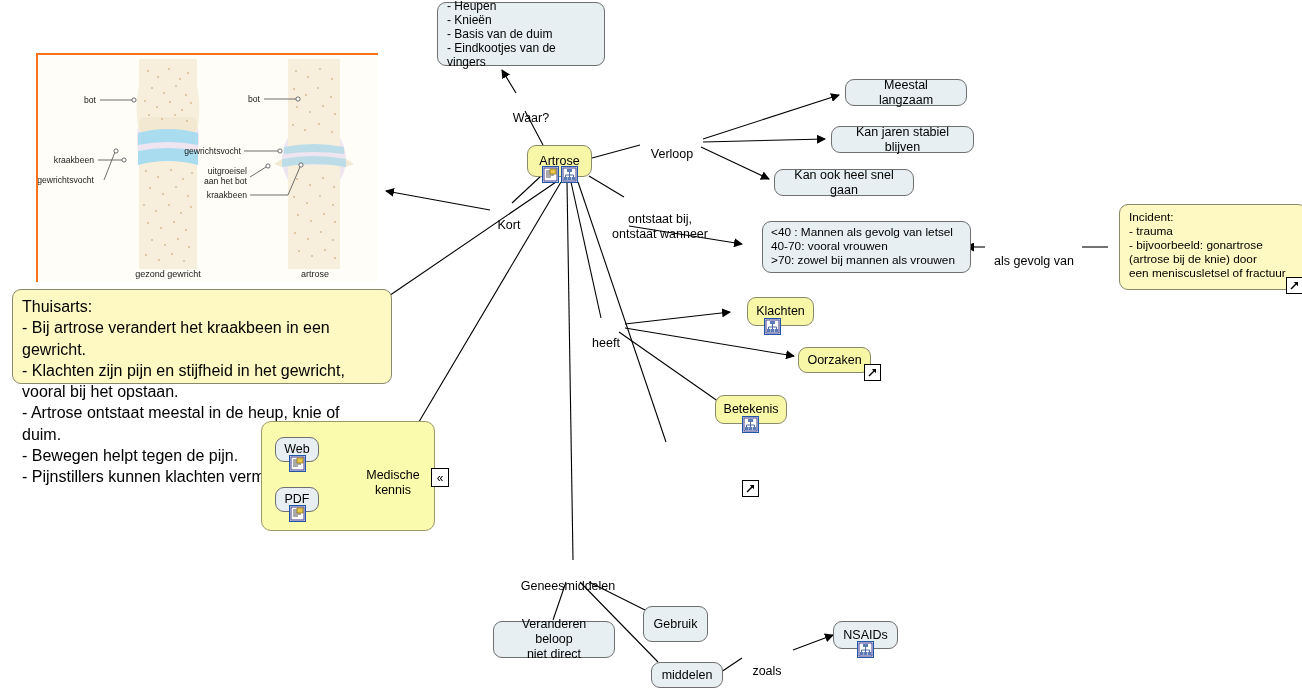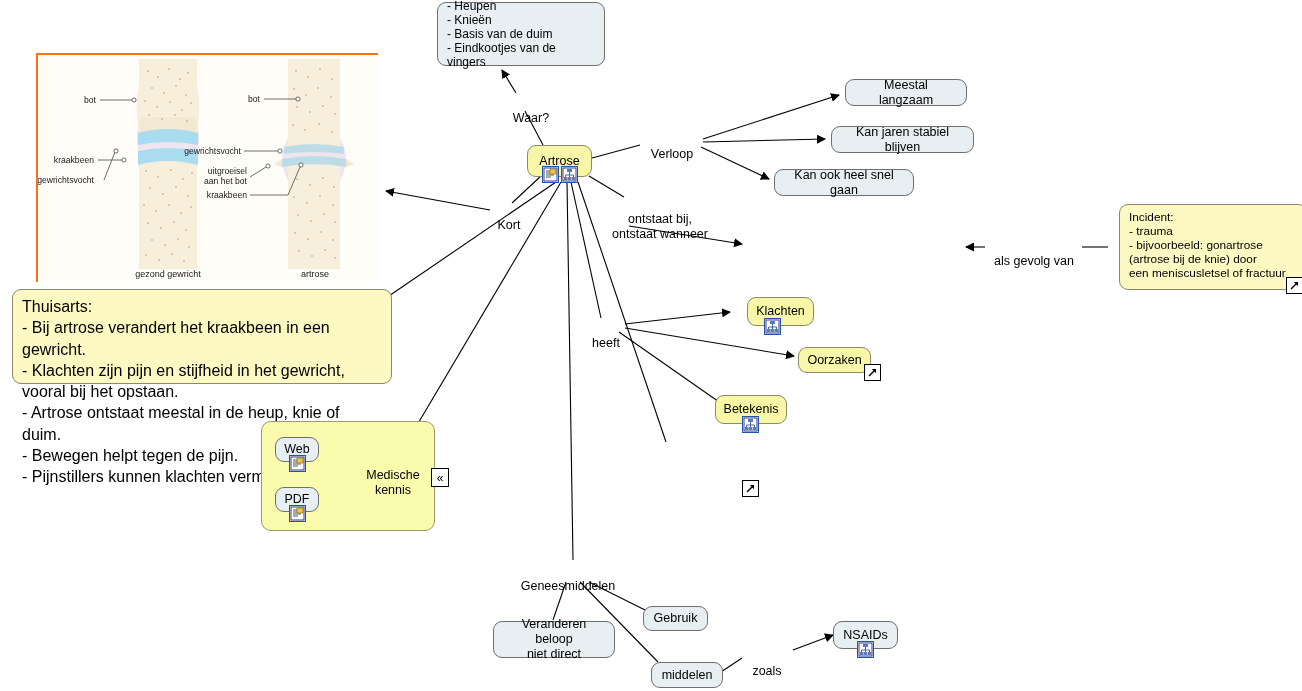--- a/index.html
+++ b/index.html
@@ -282,20 +282,25 @@
   <div class="node blue" style="left:845px;top:79px;width:122px;height:27px;">
     <span class="txt">Meestal langzaam</span>
   </div>
   <div class="node blue" style="left:831px;top:126px;width:143px;height:27px;">
     <span class="txt">Kan jaren stabiel blijven</span>
   </div>
   <div class="node blue" style="left:774px;top:169px;width:140px;height:27px;">
     <span class="txt">Kan ook heel snel gaan</span>
   </div>
 
+  <div class="node blue left" style="left:752px;top:221px;width:209px;height:52px;padding:4px 8px;">
+    <span class="txt" style="font-size:11.8px;">&lt;40 : Mannen als gevolg van letsel
+40-70: vooral vrouwen
+&gt;70: zowel bij mannen als vrouwen</span>
+  </div>
 
   <div class="node yellowpale left" style="left:1109px;top:204px;width:188px;height:86px;padding:6px 9px;align-items:flex-start;">
     <span class="txt" style="font-size:11.8px;">Incident:
 - trauma
 - bijvoorbeeld: gonartrose
   (artrose bij de knie) door
   een meniscusletsel of fractuur</span>
   </div>
   <div class="corner" style="left:1286px;top:277px;">
     <svg width="11" height="11" viewBox="0 0 11 11">
@@ -406,21 +411,21 @@
     </span>
   </div>
   <div class="collapse" style="left:431px;top:468px;">
     <span>«</span>
   </div>
 
   <div class="node blue" style="left:493px;top:621px;width:122px;height:37px;">
     <span class="txt">Veranderen beloop
 niet direct</span>
   </div>
-  <div class="node blue" style="left:643px;top:606px;width:65px;height:25px;">
+  <div class="node blue" style="left:643px;top:606px;width:65px;height:36px;">
     <span class="txt">Gebruik</span>
   </div>
   <div class="node blue" style="left:651px;top:662px;width:72px;height:26px;">
     <span class="txt">middelen</span>
   </div>
   <div class="node blue" style="left:833px;top:621px;width:65px;height:28px;">
     <span class="txt">NSAIDs</span>
   </div>
   <div class="icons" style="left:857px;top:641px;">
     <span class="ic">

